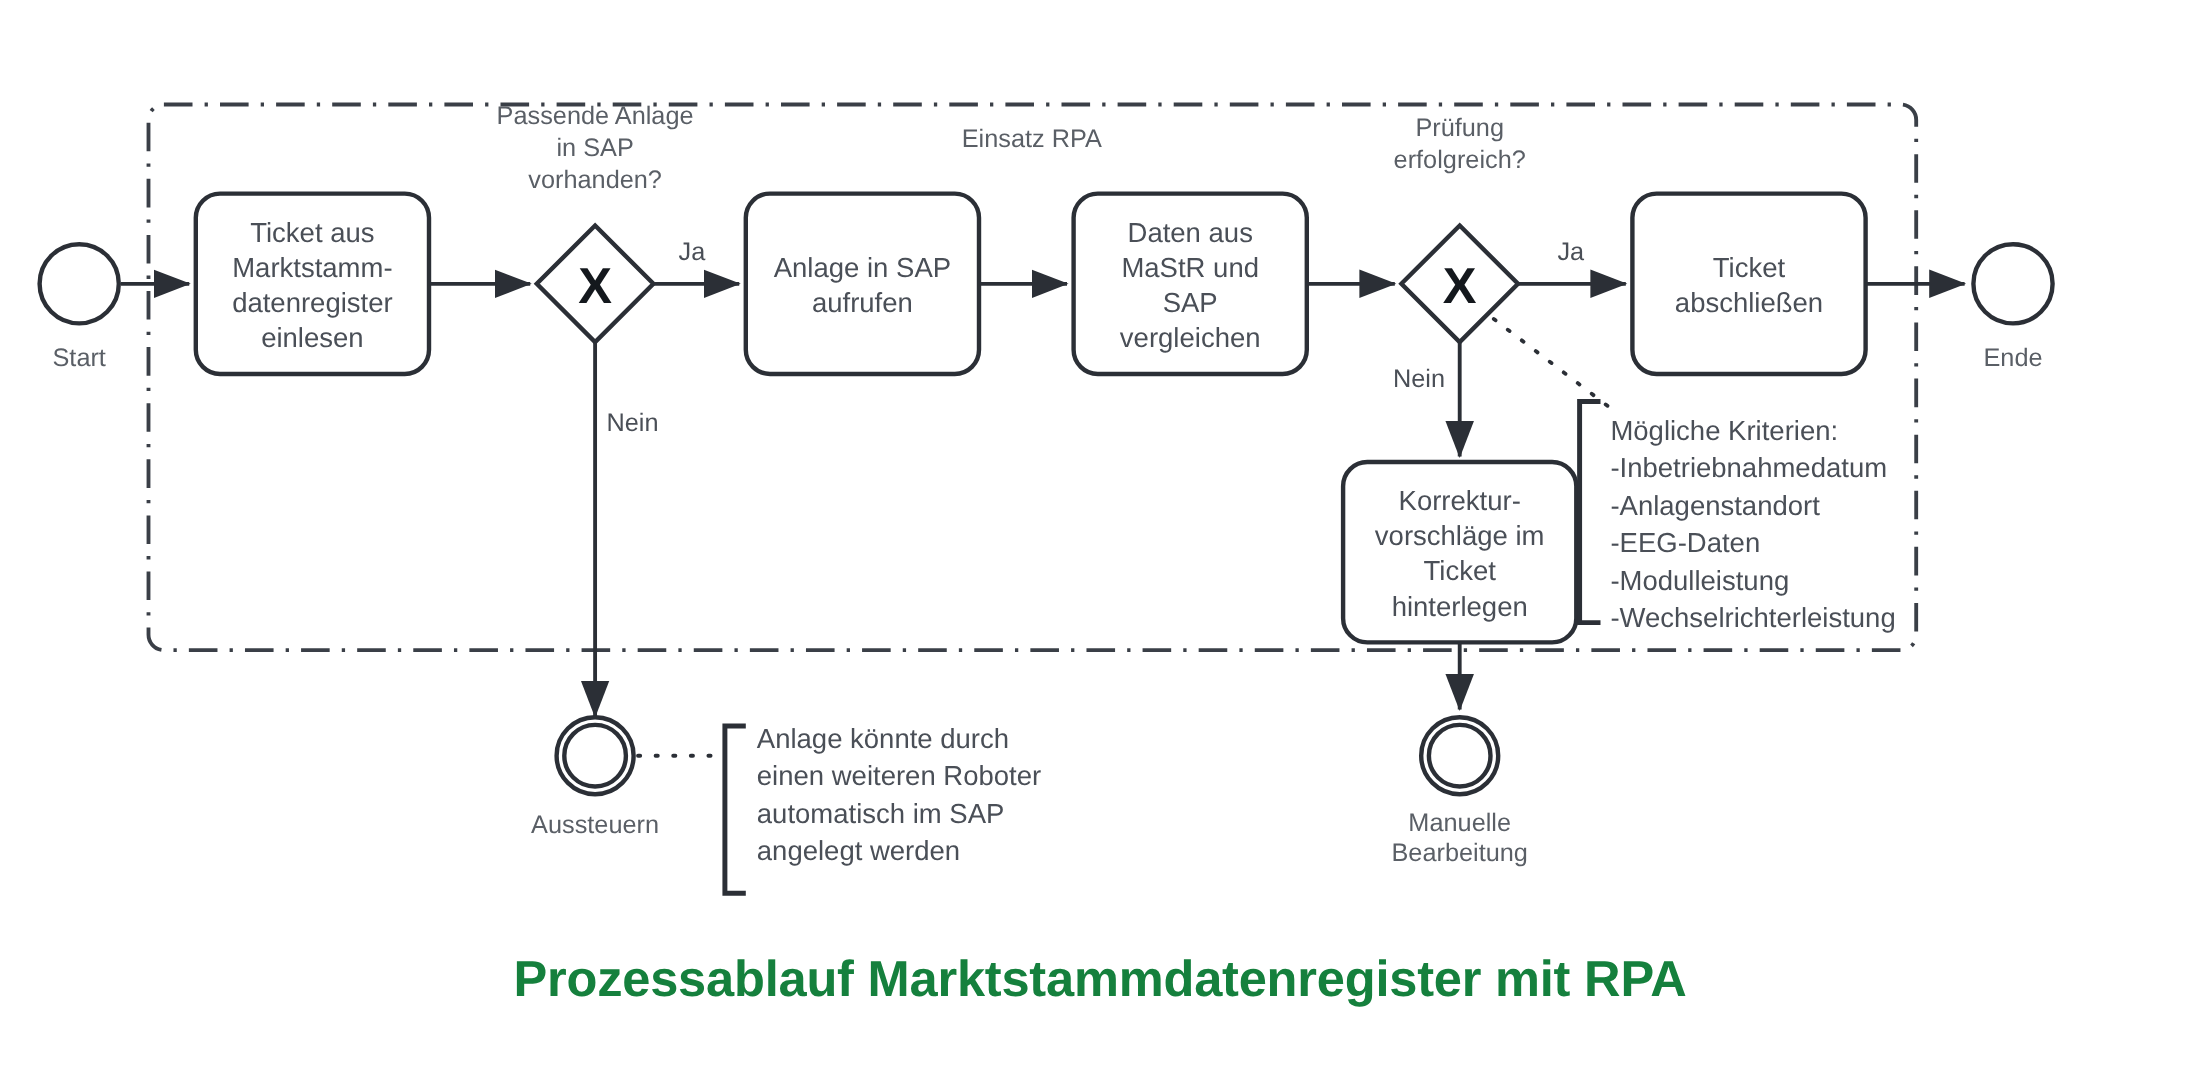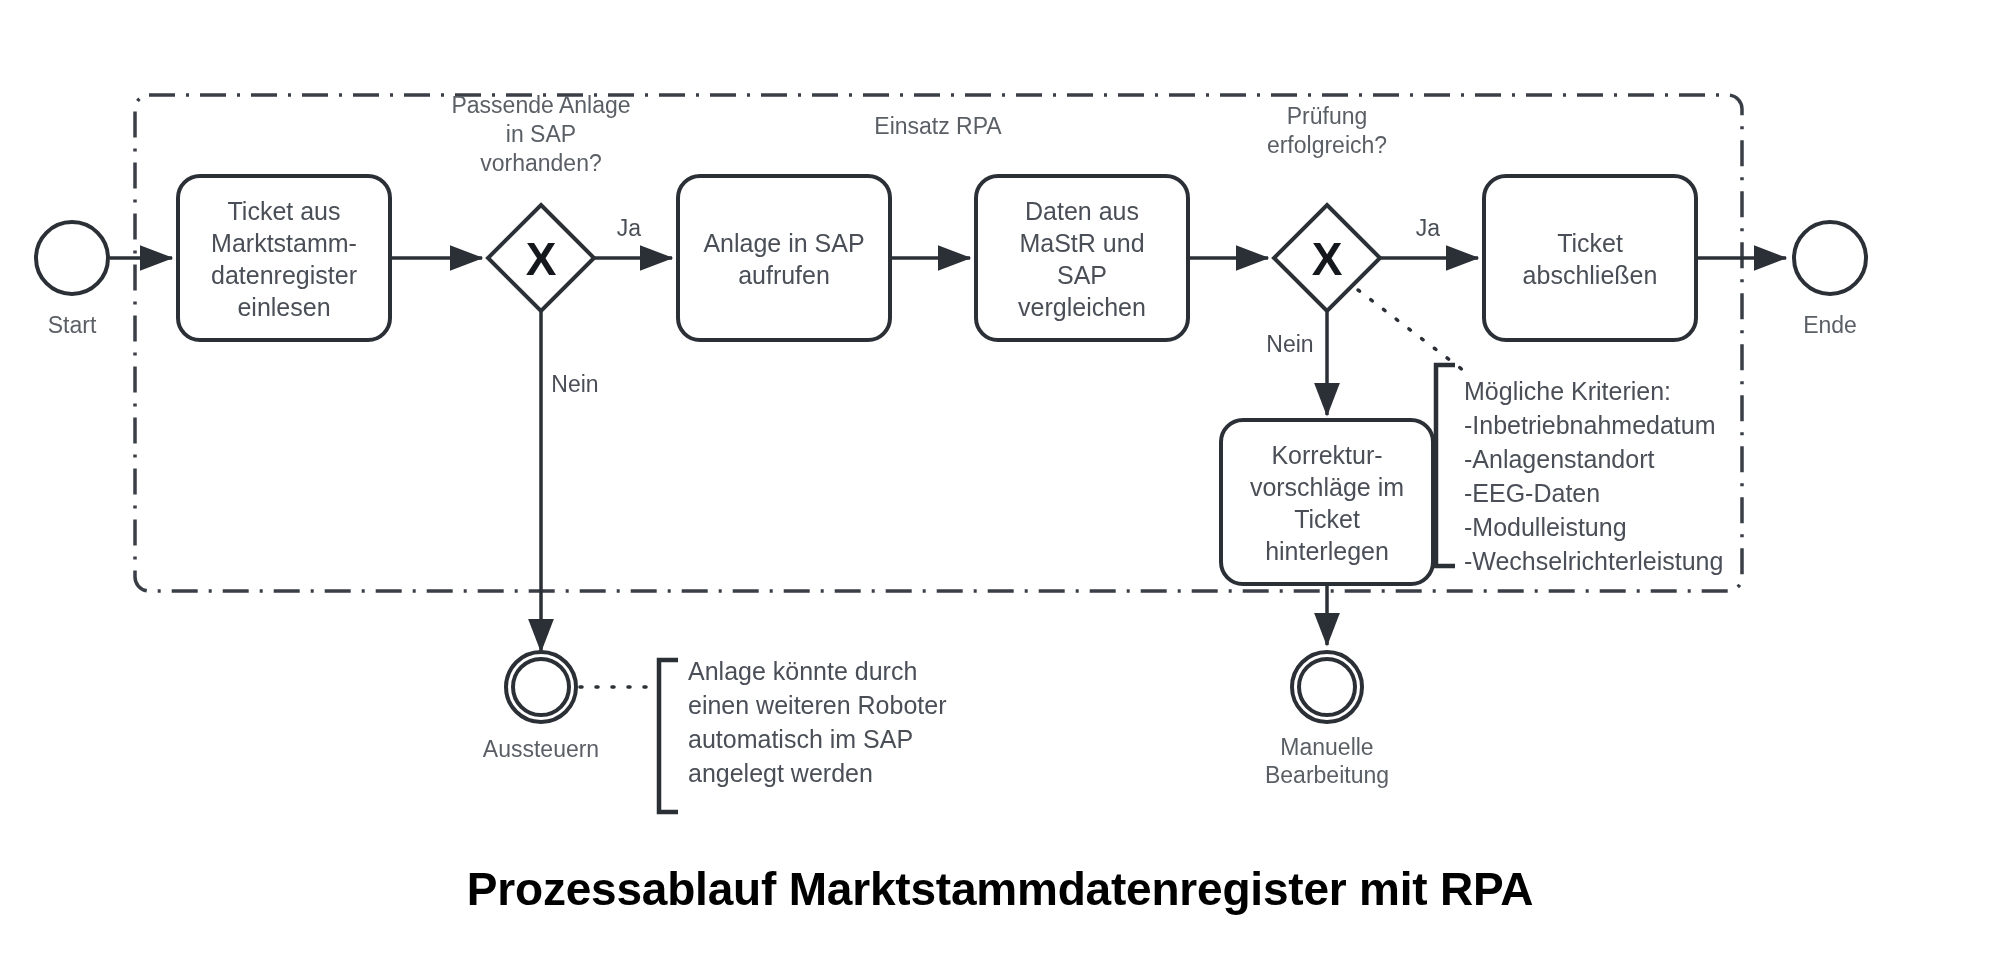--- a/index.html
+++ b/index.html
@@ -104,21 +104,21 @@
   }
   .diagram-title {
     position: absolute;
     left: 0;
     top: 862px;
     width: 2000px;
     text-align: center;
     font-family: "Liberation Sans", sans-serif;
     font-size: 46px;
     font-weight: bold;
-    color: #000000;
+    color: #15803d;
     letter-spacing: -0.2px;
     white-space: nowrap;
   }
 </style>
 </head>
 <body>
 
 <div id="stage">
 
   <svg id="diagram" viewBox="0 0 2000 976">

